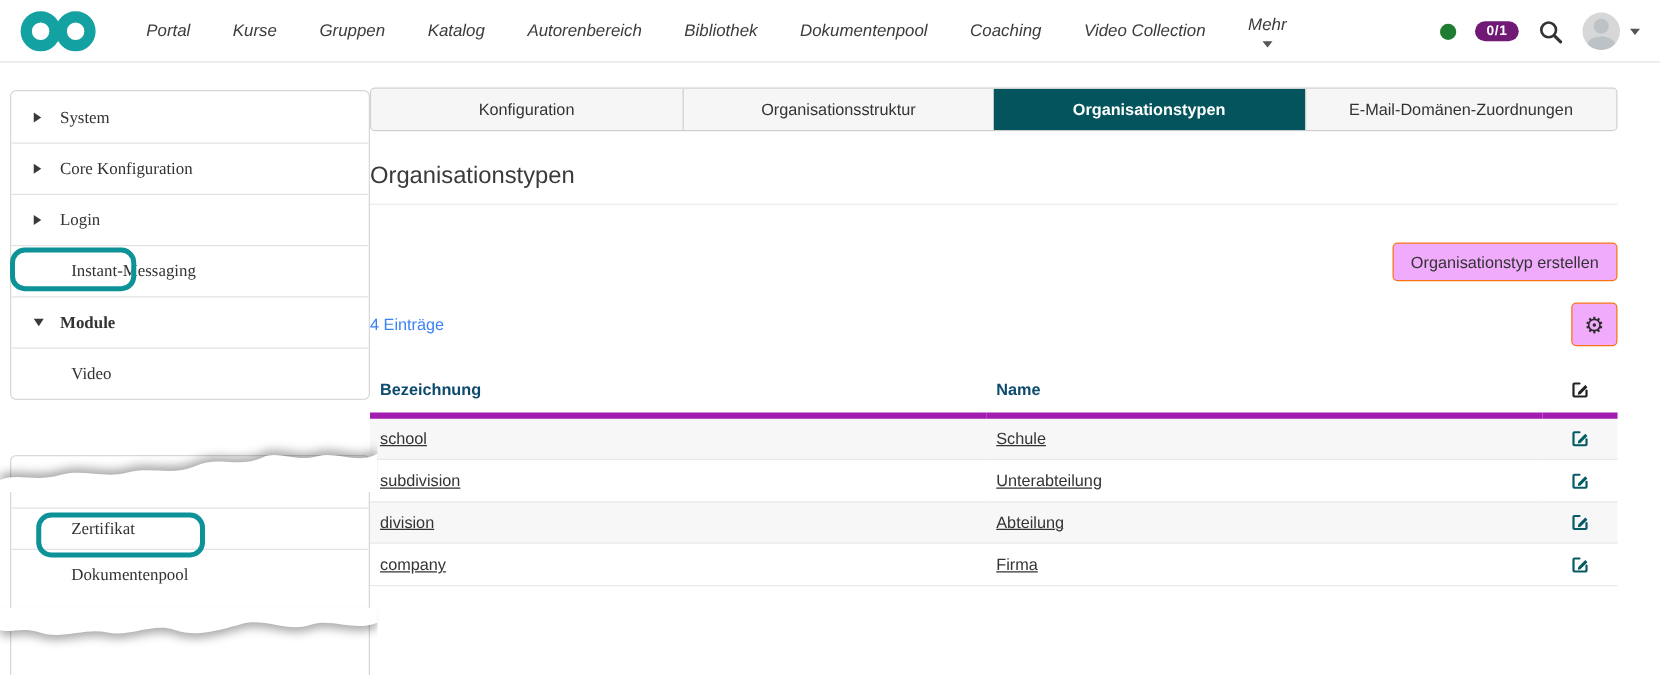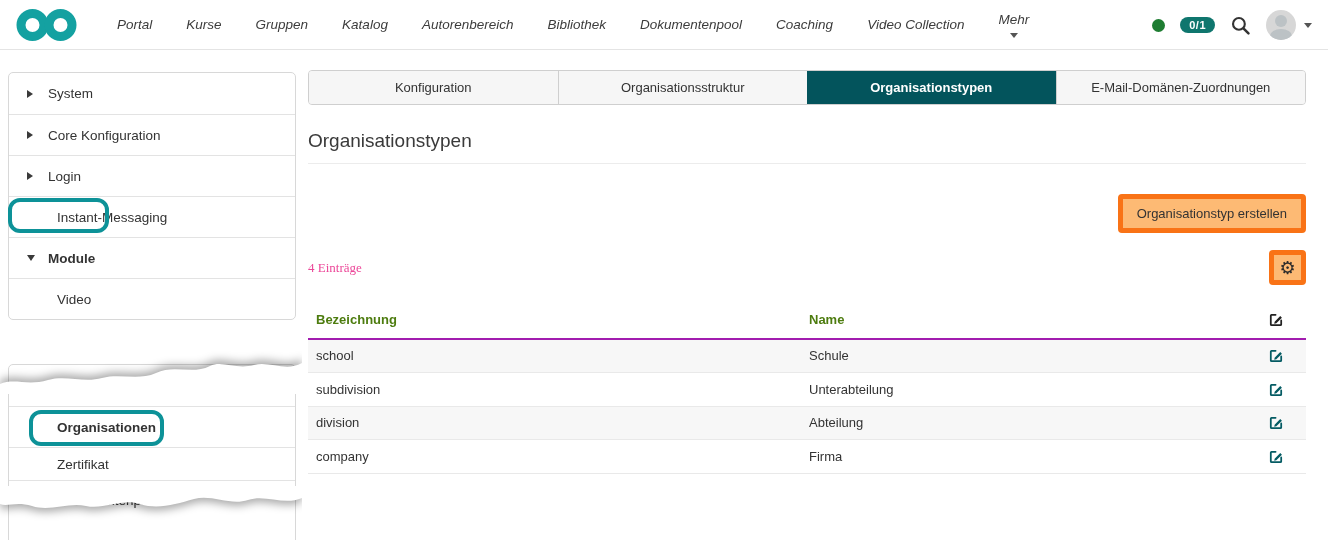--- a/index.html
+++ b/index.html
@@ -20,21 +20,21 @@
   .topnav-item {
     padding:0 17px; font-size:13.5px; color:#3c3c3c; cursor:pointer; white-space:nowrap;
   }
   .topnav-more { display:flex; align-items:center; gap:6px;flex-direction:column; }
   .topbar-right {
     position:absolute; right:16px; top:0; height:50px;
     display:flex; align-items:center; gap:15px;
   }
   .status-dot { width:13px; height:13px; border-radius:50%; background:#1E7D32; }
   .chat-badge {
-    background:#0f766e; color:#fff; font-size:11px; font-weight:bold;
+    background:#701a75; color:#fff; font-size:11px; font-weight:bold;
     padding:2px 9px; border-radius:10px; letter-spacing:.5px;text-align:center;
   }
   .avatar-wrap { display:flex; align-items:center; gap:8px; }
   .avatar {
     width:30px; height:30px; border-radius:50%; background:#d7d7d7;
     position:relative; overflow:hidden;
   }
   .avatar .head {
     position:absolute; top:5px; left:9px; width:12px; height:12px;
     border-radius:50%; background:#bcc2c5;
@@ -44,21 +44,21 @@
     border-radius:50% 50% 0 0; background:#bcc2c5;
   }
   .tri-down-sm {
     width:0; height:0; border-left:4px solid transparent;
     border-right:4px solid transparent; border-top:5px solid #555;
   }
 
   
   .side-panel {
     position:absolute; left:8px; width:288px; background:#fff;
-    border:1px solid #d8d8d8; border-radius:5px;
+    border:1px solid #d8d8d8; border-radius:5px;font-family:Liberation Serif, serif;
   }
   .panel-1 { top:72px; }
   .panel-2 { top:364px; height:240px; border-radius:5px 5px 0 0; }
   .side-row {
     height:41px; display:flex; align-items:center;
     padding-left:18px; font-size:13.5px; color:#333; cursor:pointer;
   }
   .side-row + .side-row { border-top:1px solid #e3e3e3;text-align:right; }
   .side-row .caret { width:12px; margin-right:9px; display:flex; }
   .side-row.sub { padding-left:48px; }
@@ -80,58 +80,58 @@
   .hl-module { left:8px; top:198px; width:101px; height:35px; }
   .hl-orga  { left:29px; top:410px; width:135px; height:36px; }
 
   .torn { position:absolute; left:0; width:302px; z-index:20; pointer-events:none; }
   .torn-1 { top:348px; height:46px; }
   .torn-2 { top:486px; height:36px; }
   .torn-1 svg path { filter:drop-shadow(0 -4px 4px rgba(0,0,0,.33)); }
   .torn-2 svg path { filter:drop-shadow(0 4px 4px rgba(0,0,0,.33)); }
 
   
-  .content { position:absolute; left:308px; top:70px; width:998px; }
+  .content { position:absolute; left:296px; top:70px; width:998px; }
   .tabstrip {
     display:flex; width:100%; height:35px; border-radius:4px; overflow:hidden;
     border:1px solid #cfcfcf; background:#f6f6f6;
   }
   .tab {
     flex:1; display:flex; align-items:center; justify-content:center;
     font-size:13px; color:#333; background:#f6f6f6; cursor:pointer;
   }
   .tab + .tab { border-left:1px solid #cfcfcf; }
   .tab.active {
     background:#03545C; color:#fff; font-weight:bold; border-left:none;
   }
   .page-title {
     margin-top:25px; font-size:19px; font-weight:500; color:#3a3a3a;
     padding-bottom:11px; border-bottom:1px solid #ececec;
   }
   .actions-row { margin-top:30px; display:flex; justify-content:flex-end; }
   .btn {
-    background:#fdba74; border:5px solid #f97316; border-radius:4px;
+    background:#f0abfc; border:1px solid #f97316; border-radius:4px;
     font-size:13px; color:#333; padding:7px 14px; cursor:pointer;
     font-family:"Liberation Sans", sans-serif;
   }
   .meta-row {
     margin-top:17px; display:flex; justify-content:space-between; align-items:center;
   }
-  .entries { font-size:13px; color:#ec4899;font-family:Liberation Serif, serif; }
+  .entries { font-size:13px; color:#3b82f6; }
   .btn-gear {
     width:37px; height:35px; display:flex; align-items:center; justify-content:center;
     font-size:18px; color:#2b2b2b; padding:0;
   }
   table.data { margin-top:18px; width:100%; border-collapse:collapse; font-size:13px; }
   table.data th {
-    text-align:left; font-weight:bold; color:#4d7c0f; padding:8px 8px 10px 8px;
-    border-bottom:2px solid #a21caf;
+    text-align:left; font-weight:bold; color:#0c4a6e; padding:8px 8px 10px 8px;
+    border-bottom:5px solid #a21caf;
   }
   table.data th.icon-col { width:60px; text-align:center; }
-  table.data td { padding:8px 8px; border-bottom:1px solid #e9e9e9; color:#333; }
+  table.data td { padding:8px 8px; border-bottom:1px solid #e9e9e9; color:#333;text-decoration:underline; }
   table.data tr.shade td { background:#f7f7f7; }
   table.data td.icon-col { text-align:center; }
   .edit-icon { color:#045B63; display:inline-flex; vertical-align:middle; cursor:pointer; }
   .edit-icon.dark { color:#222; cursor:default; }
   .col-name { width:445px;margin-left:40px; }
 </style>
 </head>
 <body>
 
 <div class="screen">
@@ -207,23 +207,20 @@
     </div>
     <div class="side-row sub">
       <span>Video</span>
     </div>
   </div>
 
   <div class="side-panel panel-2">
     <div class="side-row sub">
       <span>Repository</span>
     </div>
-    <div class="side-row sub bold">
-      <span>Organisationen</span>
-    </div>
     <div class="side-row sub short">
       <span>Zertifikat</span>
     </div>
     <div class="side-row sub cut">
       <span>Dokumentenpool</span>
     </div>
   </div>
 
   <div class="torn torn-1">
     <svg width="302" height="46" viewBox="0 0 302 46">

